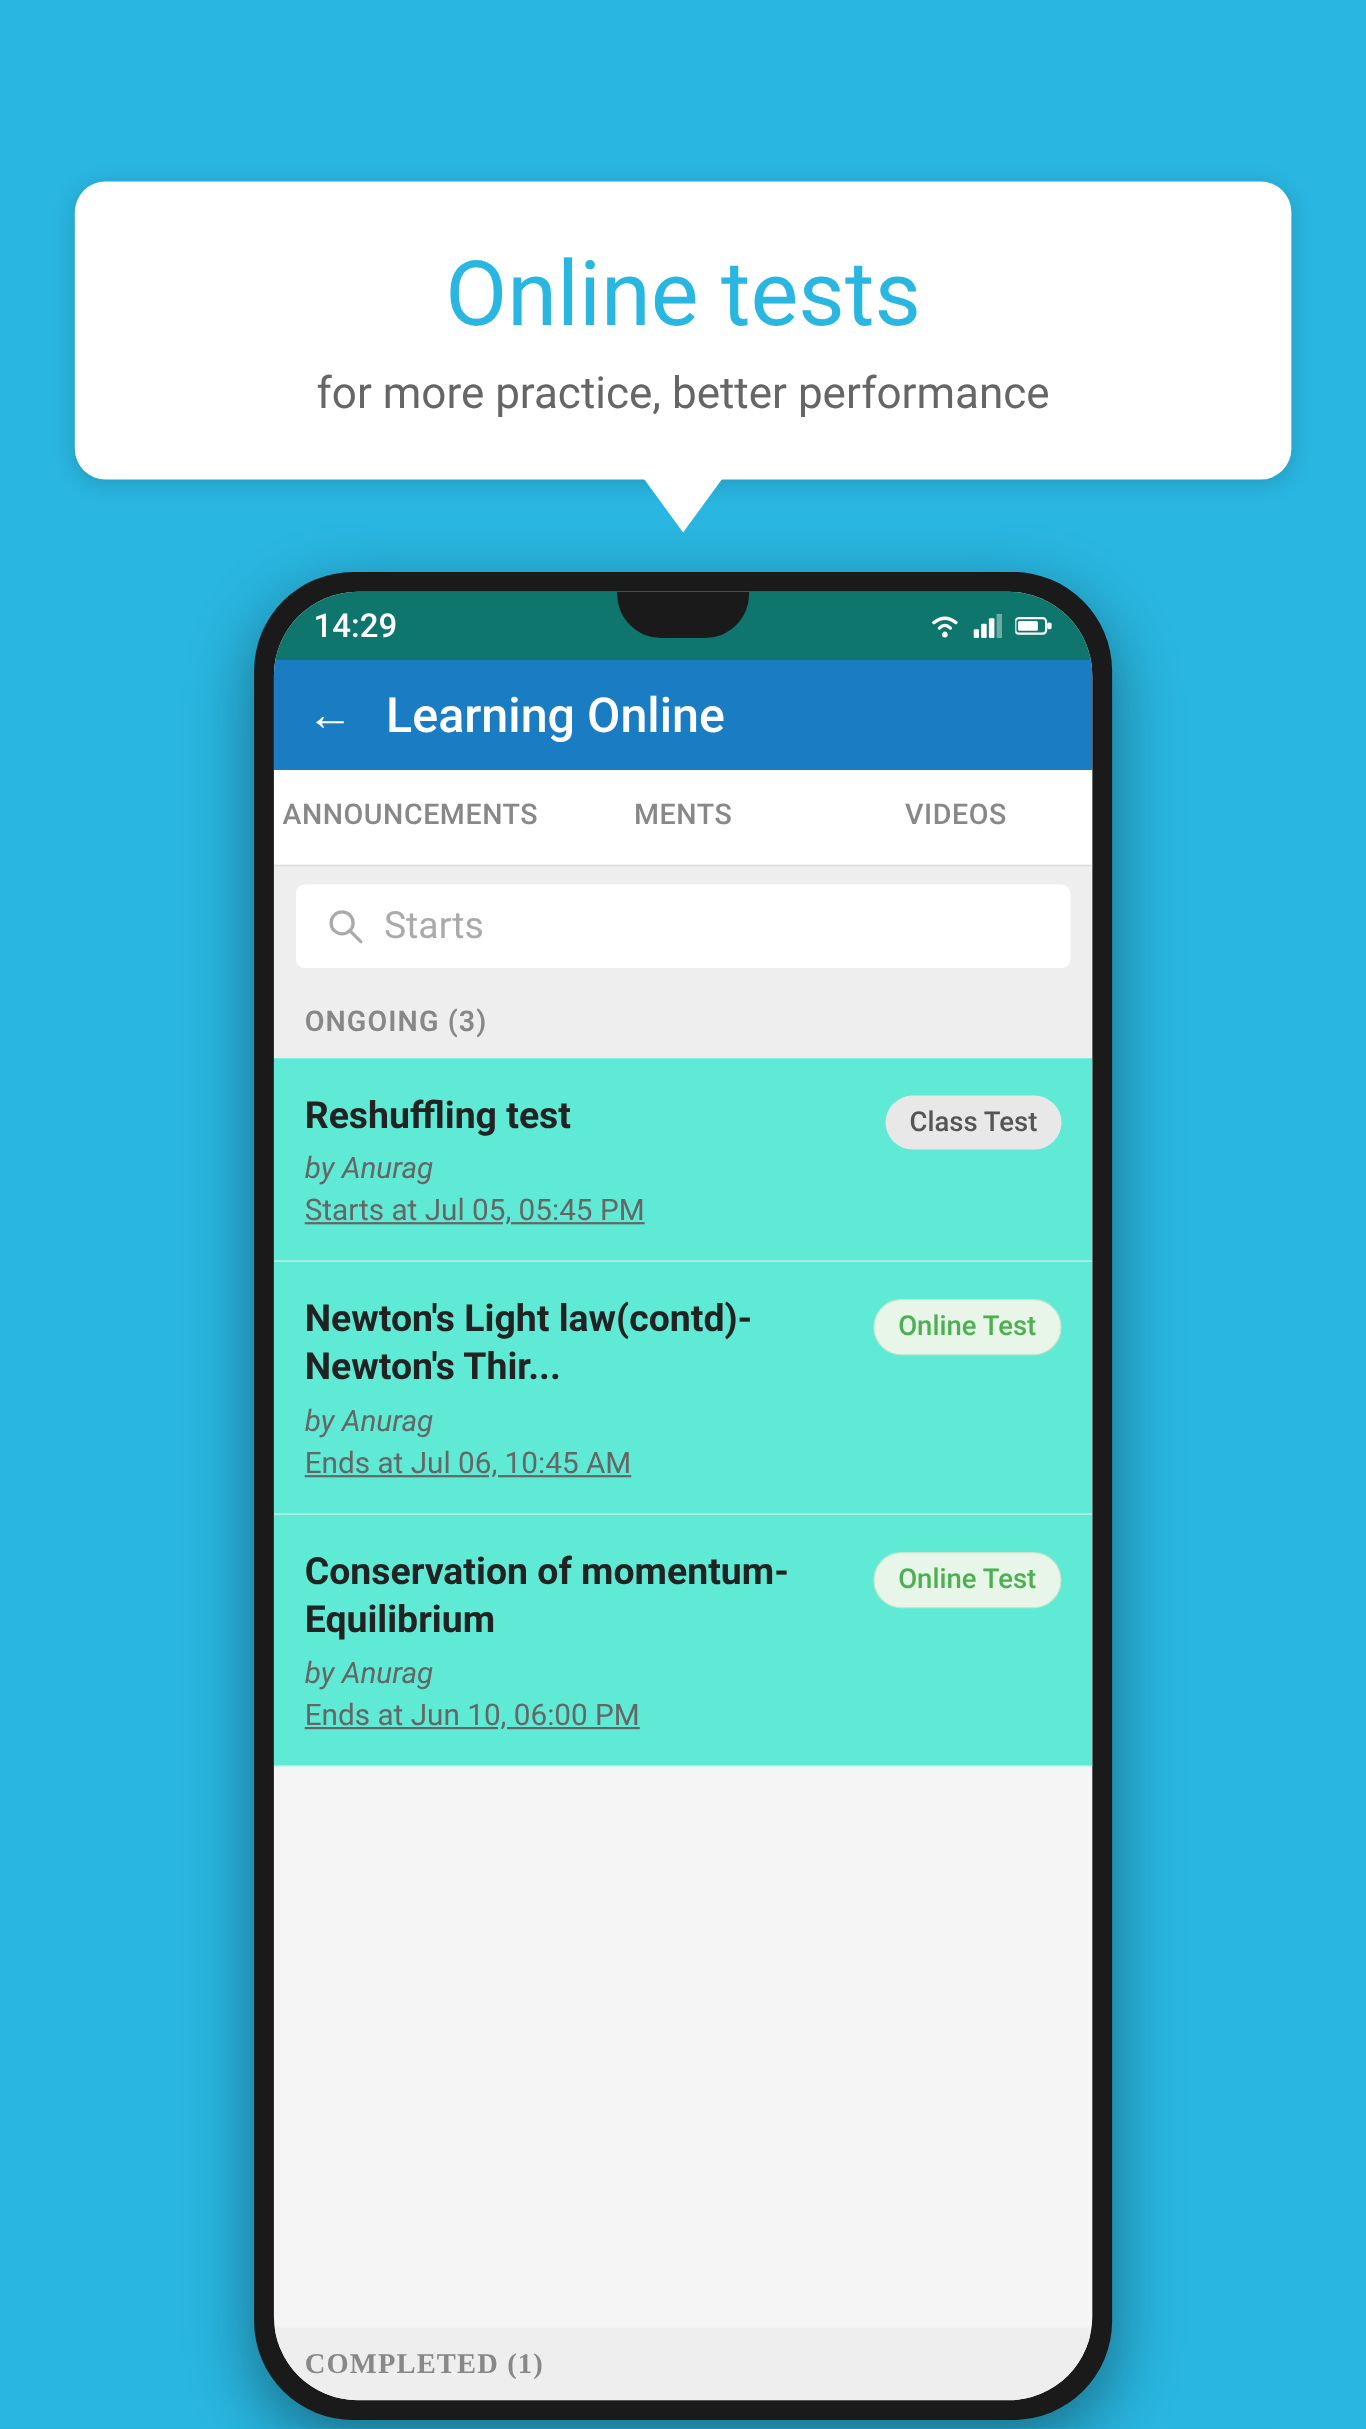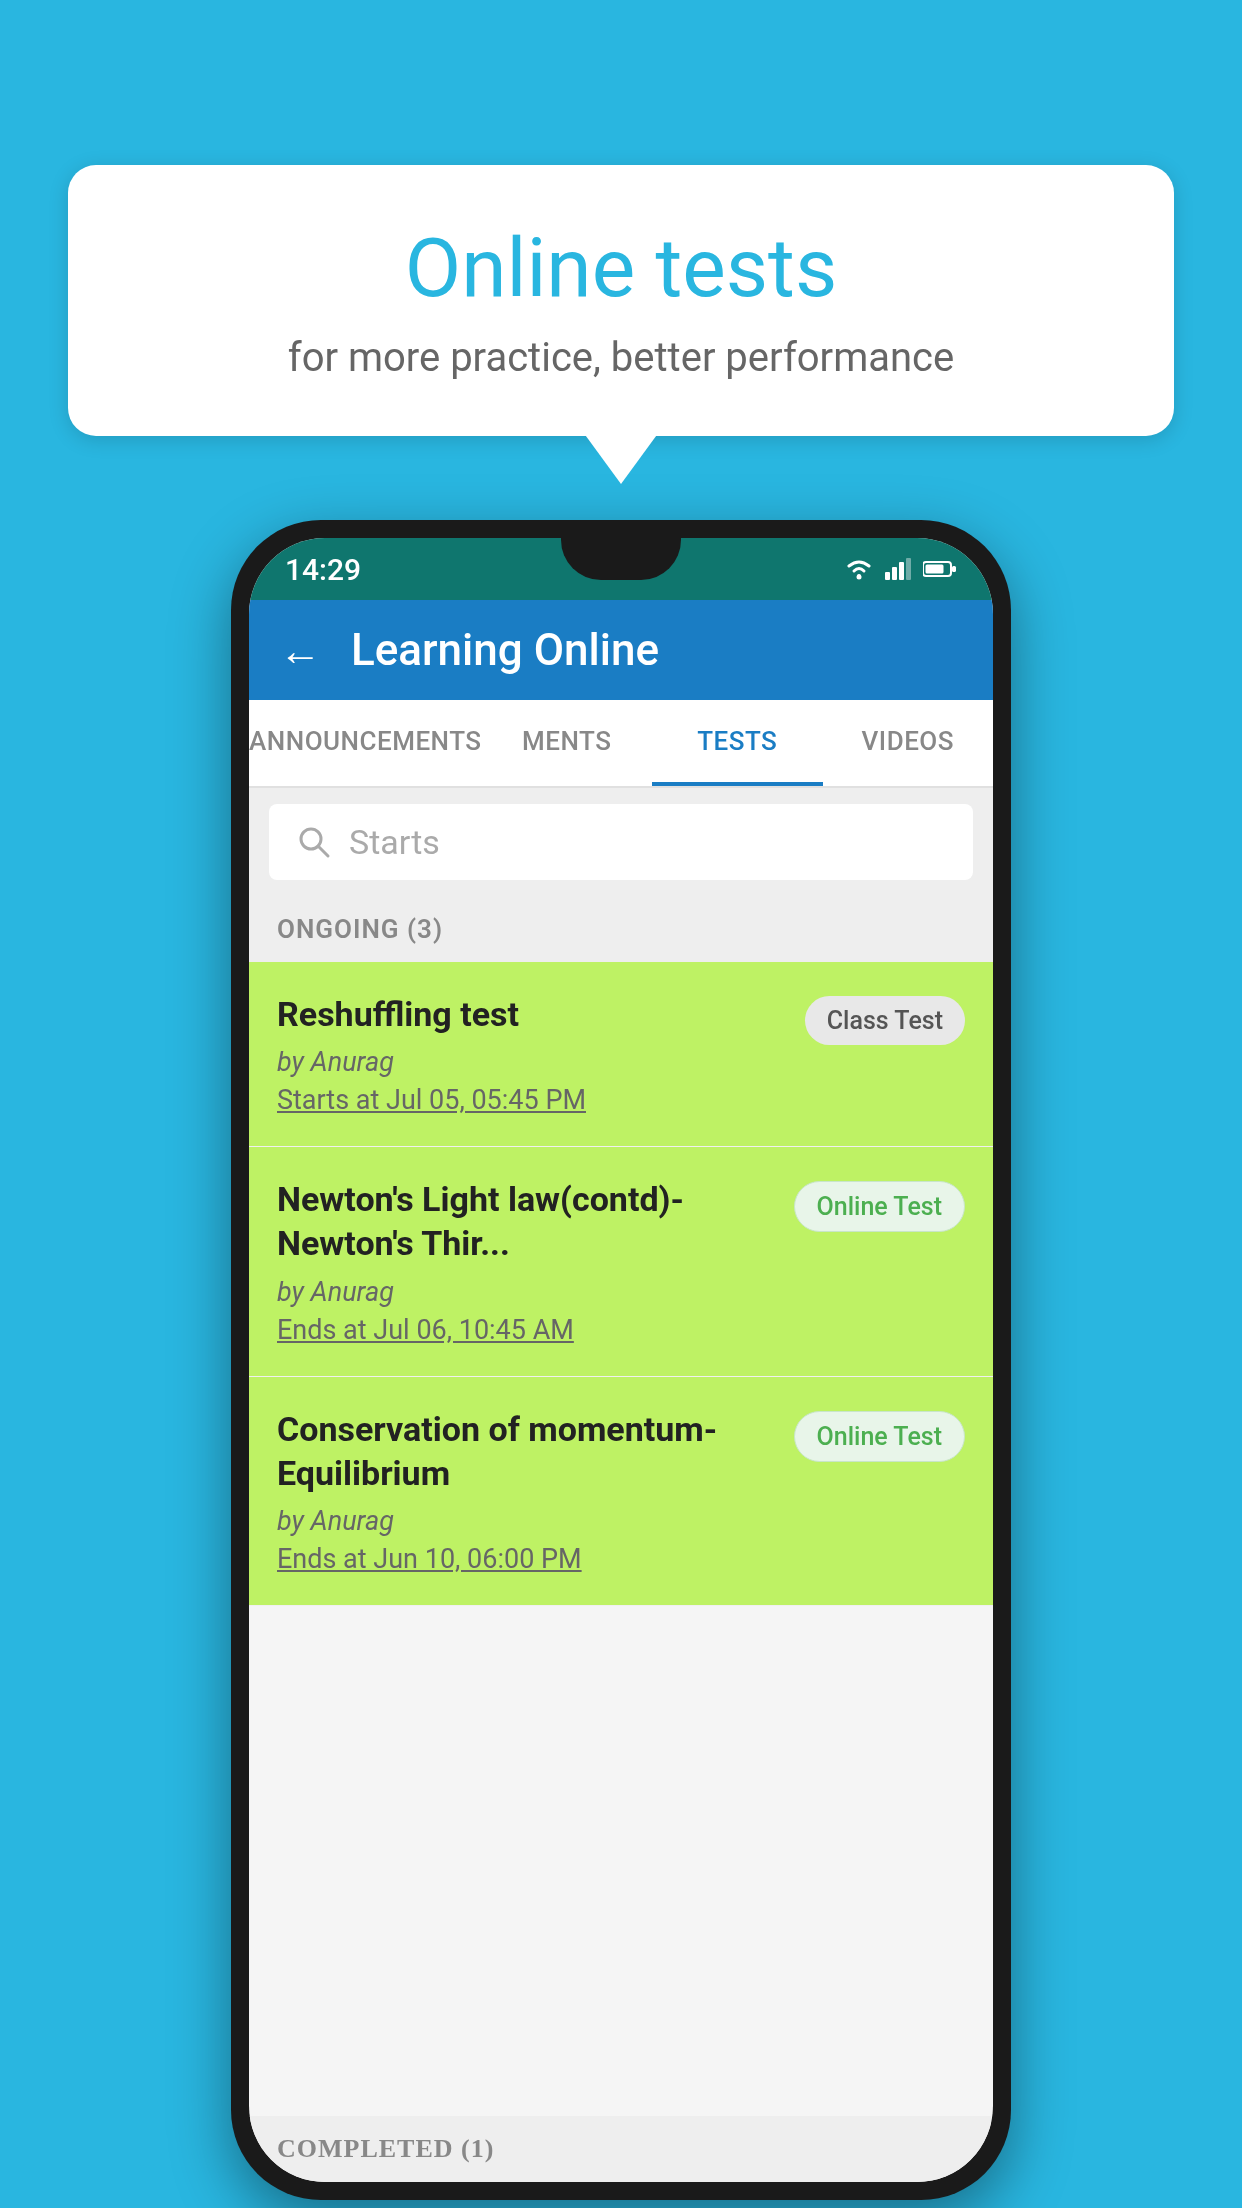--- a/index.html
+++ b/index.html
@@ -192,21 +192,21 @@
       font-weight: 600;
       letter-spacing: 1px;
     }
 
     
     .test-list {
       background: white;
     }
 
     .test-item {
-      background: #bef264;
+      background: #5eead4;
       padding: 30px 28px;
       border-bottom: 1px solid #f0f0f0;
       display: flex;
       align-items: flex-start;
       justify-content: space-between;
     }
 
     .test-info {
       flex: 1;
       padding-right: 20px;
@@ -307,23 +307,20 @@
       <span class="app-title">Learning Online</span>
     </div>
 
     <div class="tabs-bar">
       <div class="tab-item">
         <span>ANNOUNCEMENTS</span>
       </div>
       <div class="tab-item">
         <span>MENTS</span>
       </div>
-      <div class="tab-item active">
-        <span>TESTS</span>
-      </div>
       <div class="tab-item">
         <span>VIDEOS</span>
       </div>
     </div>
 
     <div class="search-container">
       <div class="search-bar">
         <svg width="34" height="34" viewBox="0 0 34 34">
           <circle cx="14" cy="14" r="10" stroke="#aaa" stroke-width="3" fill="none"></circle>
           <line x1="21" y1="21" x2="31" y2="31" stroke="#aaa" stroke-width="3" stroke-linecap="round"></line>

